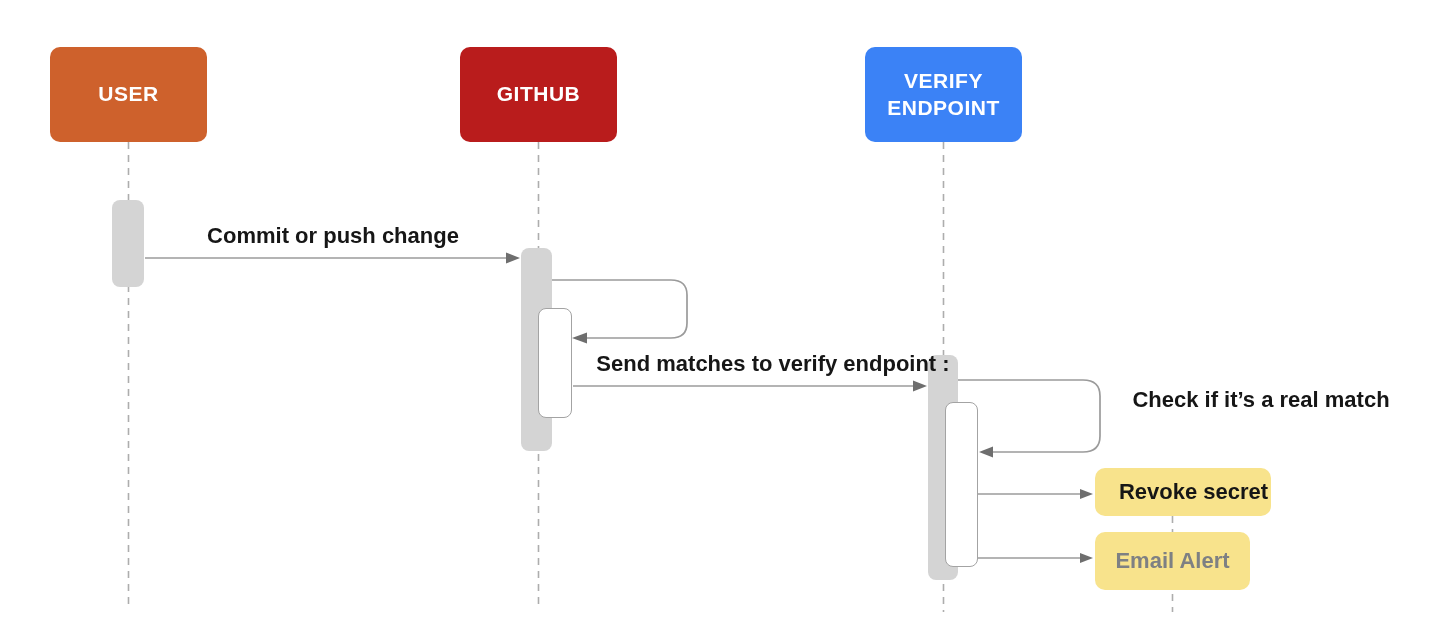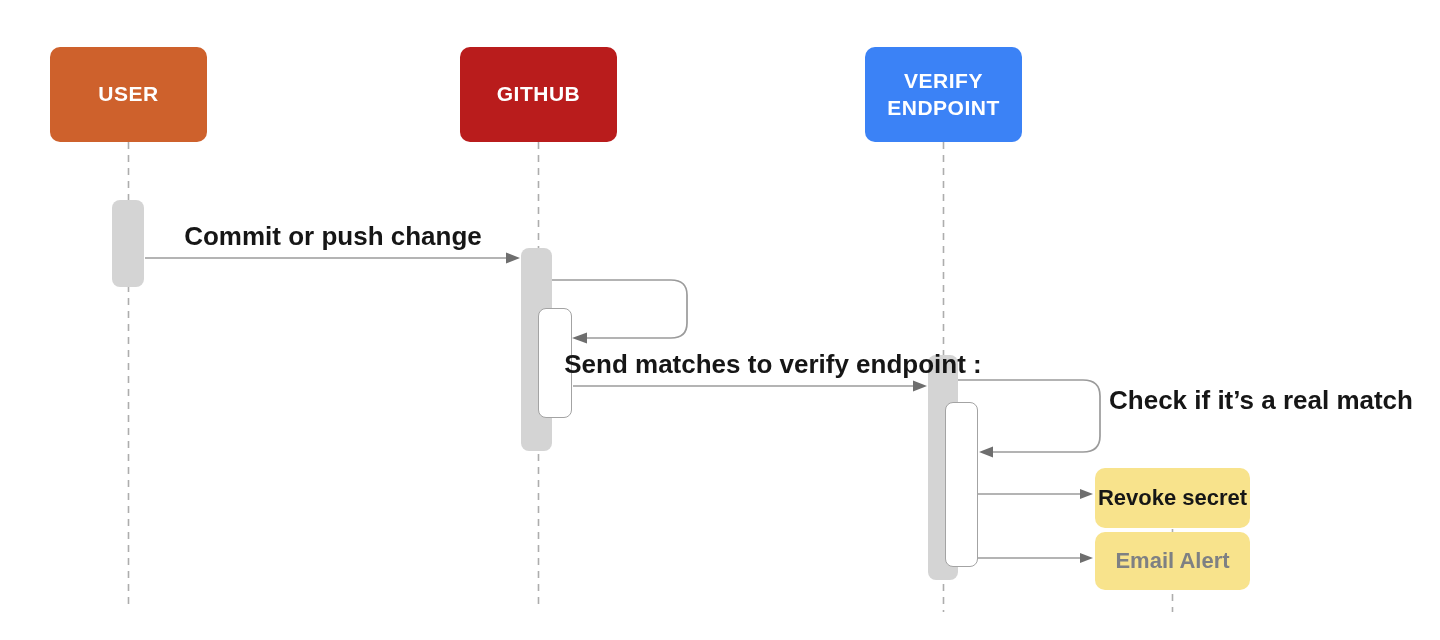--- a/index.html
+++ b/index.html
@@ -49,40 +49,40 @@
     border-radius: 8px;
     box-sizing: border-box;
   }
   .nest-github { left: 538px; top: 308px; width: 34px; height: 110px; }
   .nest-verify { left: 945px; top: 402px; width: 33px; height: 165px; }
   .msg-label {
     position: absolute;
     transform: translate(-50%, -50%);
     white-space: nowrap;
     font-weight: bold;
-    font-size: 26px;
+    font-size: 22px;
     color: #161616;
   }
   .msg-commit { left: 333px;  top: 236px; }
   .msg-regex  { left: 736px;  top: 263px; }
   .msg-send   { left: 753px;  top: 364px; margin-left: 20px; }
   .msg-check  { left: 1261px; top: 400px; }
   .note-box {
     position: absolute;
     left: 1095px;
     width: 155px;
     background: #F8E38C;
     border-radius: 10px;
     display: flex;
     align-items: center;
     justify-content: center;
     font-weight: bold;
     font-size: 22px;
   }
-  .note-revoke { top: 468px; height: 60px; color: #161616; }
+  .note-revoke { top: 468px; height: 48px; color: #161616; padding-left: 21px; }
   .note-email  { top: 532px; height: 58px; color: #7E8083; }
 </style>
 </head>
 <body>
 
 <div class="canvas">
 
   <svg class="layer" viewBox="0 0 1440 640">
 
     <line x1="128.5" y1="142" x2="128.5" y2="604" stroke="#ADADAD" stroke-width="1.6" stroke-dasharray="7 6"></line>

